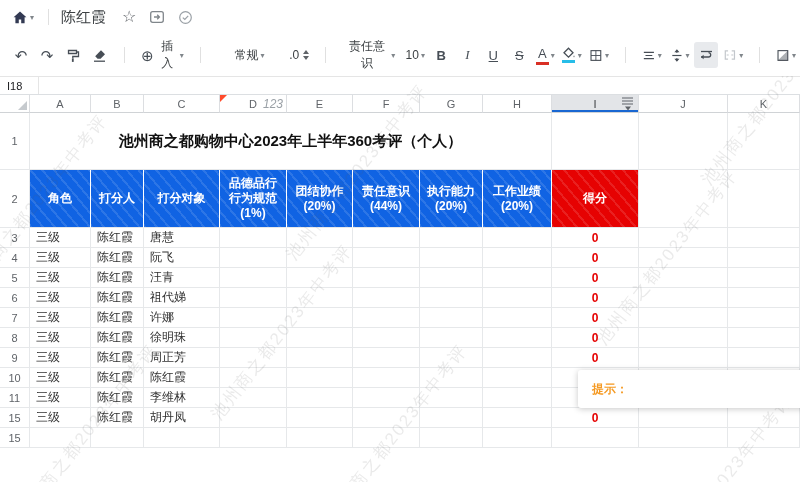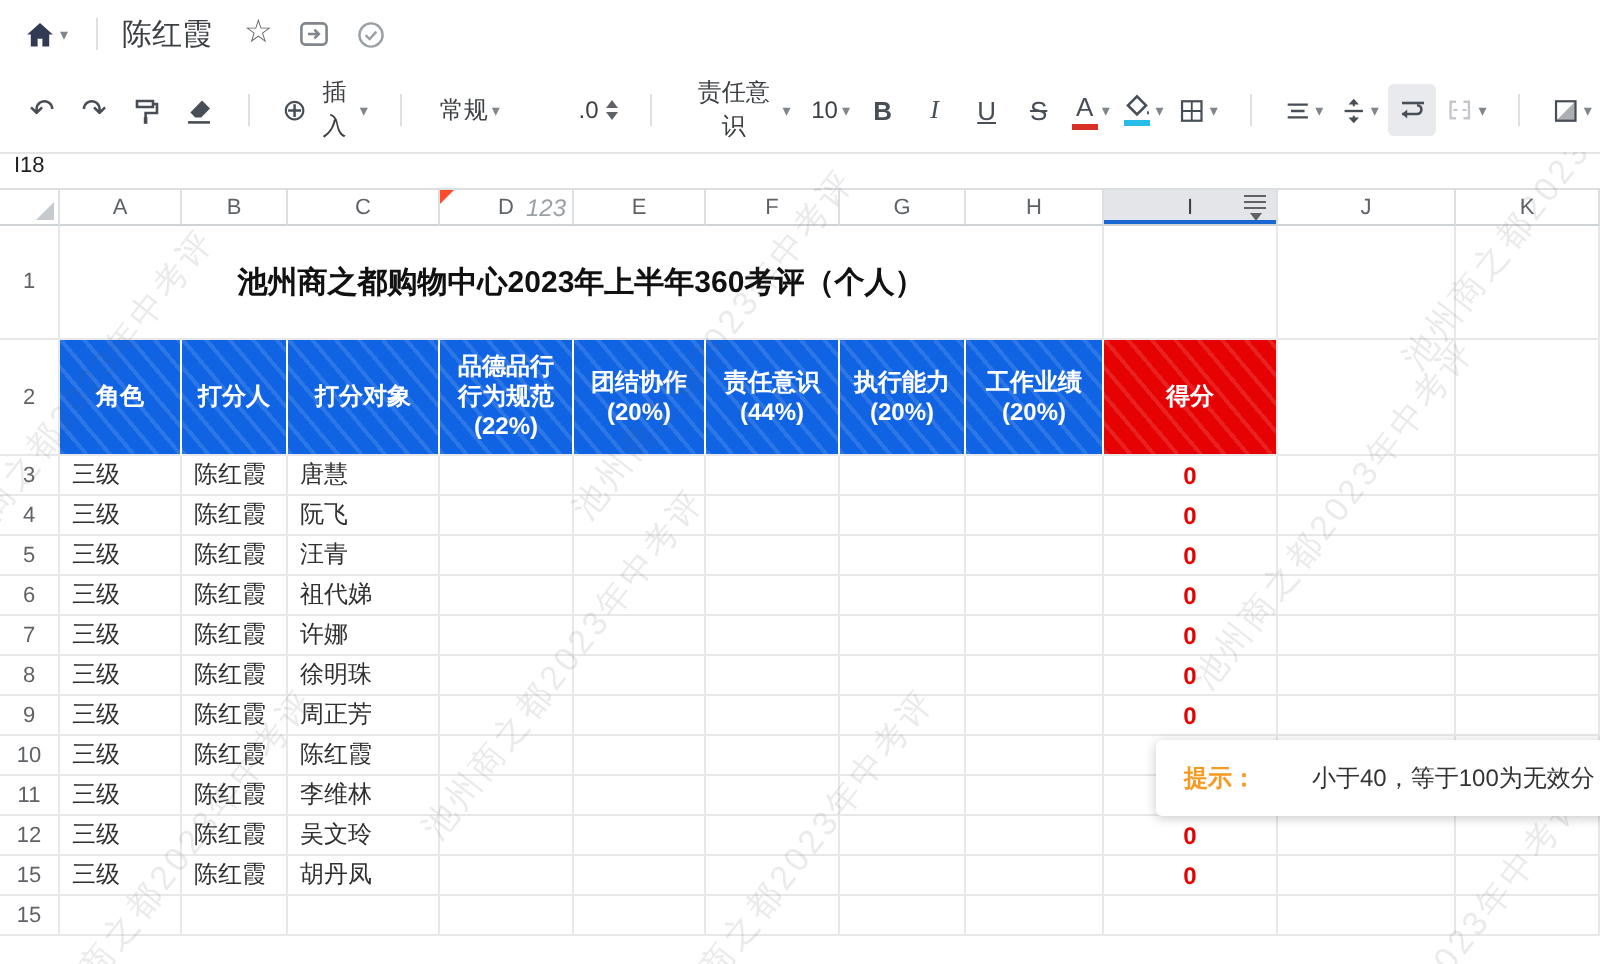--- a/index.html
+++ b/index.html
@@ -26,29 +26,29 @@
           padding:0 3px; cursor:pointer; margin:0 1px; }
   .tbtn.active { background:#e8eaed; }
   .tbtn.disabled { color:#c3c7cc; }
   .tbtn .lbl { font-size:12px; color:#3c4043; margin-left:3px; }
   .glyph { font-size:15px; line-height:1; }
   .b { font-weight:bold; } .i { font-style:italic; font-family:"Liberation Serif",serif; }
   .u { text-decoration:underline; } .s { text-decoration:line-through; }
   .colorbar { position:relative; display:flex; flex-direction:column; align-items:center; }
   .colorbar .bar { width:13px; height:3px; margin-top:1px; }
   .bar-red { background:#d93025; } .bar-cyan { background:#27bde8; }
-  .numfmt { width:72px; justify-content:flex-start; }
+  .numfmt { width:72px; justify-content:center; }
   .stepper { display:flex; flex-direction:column; margin-left:4px; }
   .stepper span { width:0; height:0; border-left:3.5px solid transparent; border-right:3.5px solid transparent; }
   .st-up { border-bottom:4px solid #5f6368; margin-bottom:2px; }
   .st-dn { border-top:4px solid #5f6368; }
   svg.ic { display:block; }
 
   
-  .fbar { height:19px; display:flex; align-items:stretch; border-top:1px solid #e5e5e5; border-bottom:1px solid #dcdfe2;flex-direction:column; }
+  .fbar { height:19px; display:flex; align-items:stretch; border-top:1px solid #e5e5e5; border-bottom:1px solid #dcdfe2; }
   .namebox { width:38px; font-size:11px; color:#202124; display:flex; align-items:center; padding-left:7px; }
   .fbar .sep { width:1px; background:#e5e5e5; }
   .fx-area { flex:1; }
 
   
   table.grid { border-collapse:separate; border-spacing:0; table-layout:fixed; width:800px; }
   th, td { overflow:hidden; }
   th { height:18px; font-size:11px; font-weight:400; color:#5f6368; background:#fff;
        border-right:1px solid #dcdee1; border-bottom:1px solid #d0d3d6; position:relative; }
   th.selected { background:#e3e5e8; box-shadow:inset 0 -2px 0 #1967d2; color:#3c4043; }
@@ -281,21 +281,21 @@
           <td></td>
           <td></td>
     </tr>
     <tr class="r2" style="height:58px">
       <td class="rh">2</td>
       <td class="hdr">角色</td>
       <td class="hdr">打分人</td>
       <td class="hdr">打分对象</td>
       <td class="hdr">品德品行
 行为规范
-(22%)</td>
+(1%)</td>
       <td class="hdr">团结协作
 (20%)</td>
       <td class="hdr">责任意识
 (44%)</td>
       <td class="hdr">执行能力
 (20%)</td>
       <td class="hdr">工作业绩
 (20%)</td>
       <td class="hdr score">得分</td>
       <td></td>
@@ -412,34 +412,20 @@
           <td></td>
       <td class="c-score">0</td>
       <td></td>
           <td></td>
     </tr>
     <tr style="height:20px">
       <td class="rh">11</td>
       <td class="c-left">三级</td>
       <td class="c-left">陈红霞</td>
       <td class="c-left">李维林</td>
-      <td></td>
-          <td></td>
-          <td></td>
-          <td></td>
-          <td></td>
-      <td class="c-score">0</td>
-      <td></td>
-          <td></td>
-    </tr>
-    <tr style="height:20px">
-      <td class="rh">12</td>
-      <td class="c-left">三级</td>
-      <td class="c-left">陈红霞</td>
-      <td class="c-left">吴文玲</td>
       <td></td>
           <td></td>
           <td></td>
           <td></td>
           <td></td>
       <td class="c-score">0</td>
       <td></td>
           <td></td>
     </tr>
     <tr style="height:20px">
@@ -479,16 +465,15 @@
     <span class="wm" style="left:215px; top:330px">池州商之都2023年中考评</span>
     <span class="wm" style="left:330px; top:430px">池州商之都2023年中考评</span>
     <span class="wm" style="left:290px; top:170px">池州商之都2023年中考评</span>
     <span class="wm" style="left:600px; top:255px">池州商之都2023年中考评</span>
     <span class="wm" style="left:655px; top:480px">池州商之都2023年中考评</span>
     <span class="wm" style="left:705px; top:95px">池州商之都2023年中考评</span>
   </div>
 
   <div class="tip">
     <span class="tlabel">提示：</span>
-    <span class="ttext">小于40，等于100为无效分</span>
   </div>
 
 </div>
 
 </body></html>

